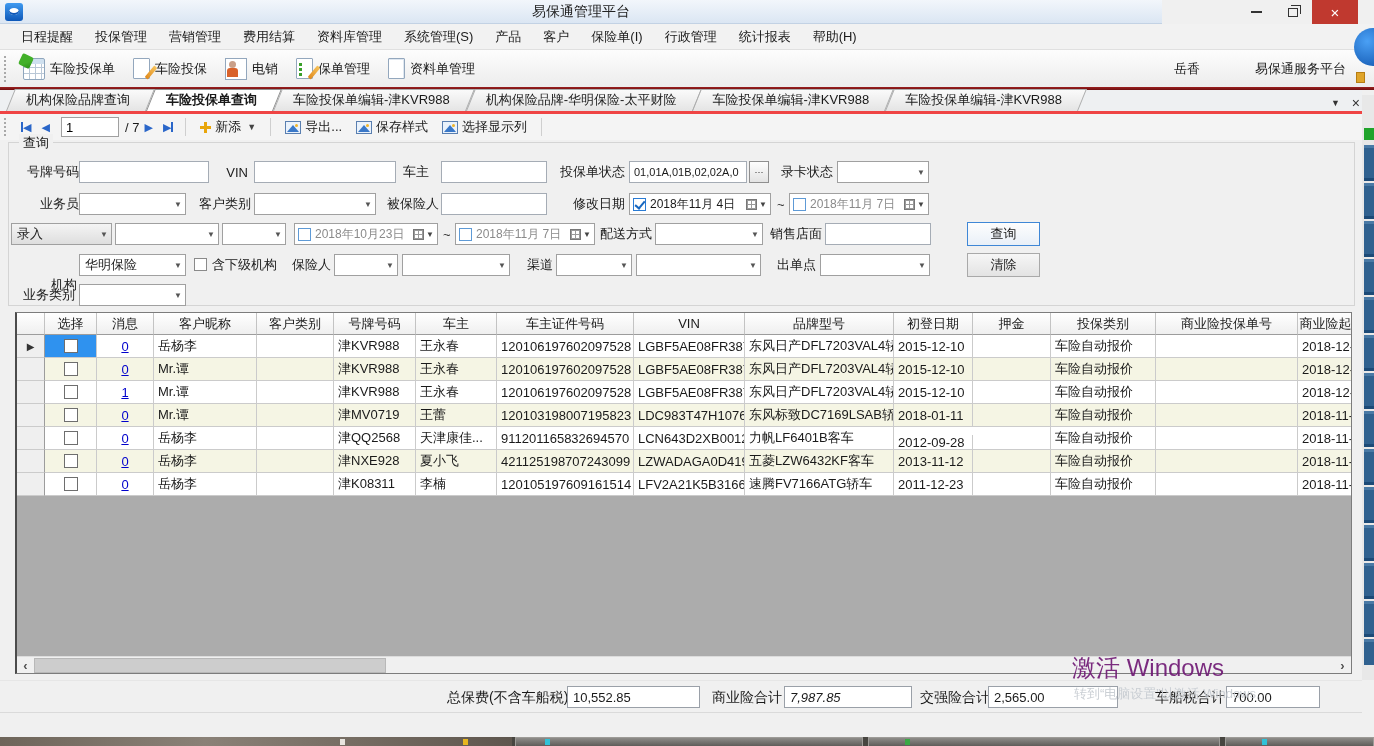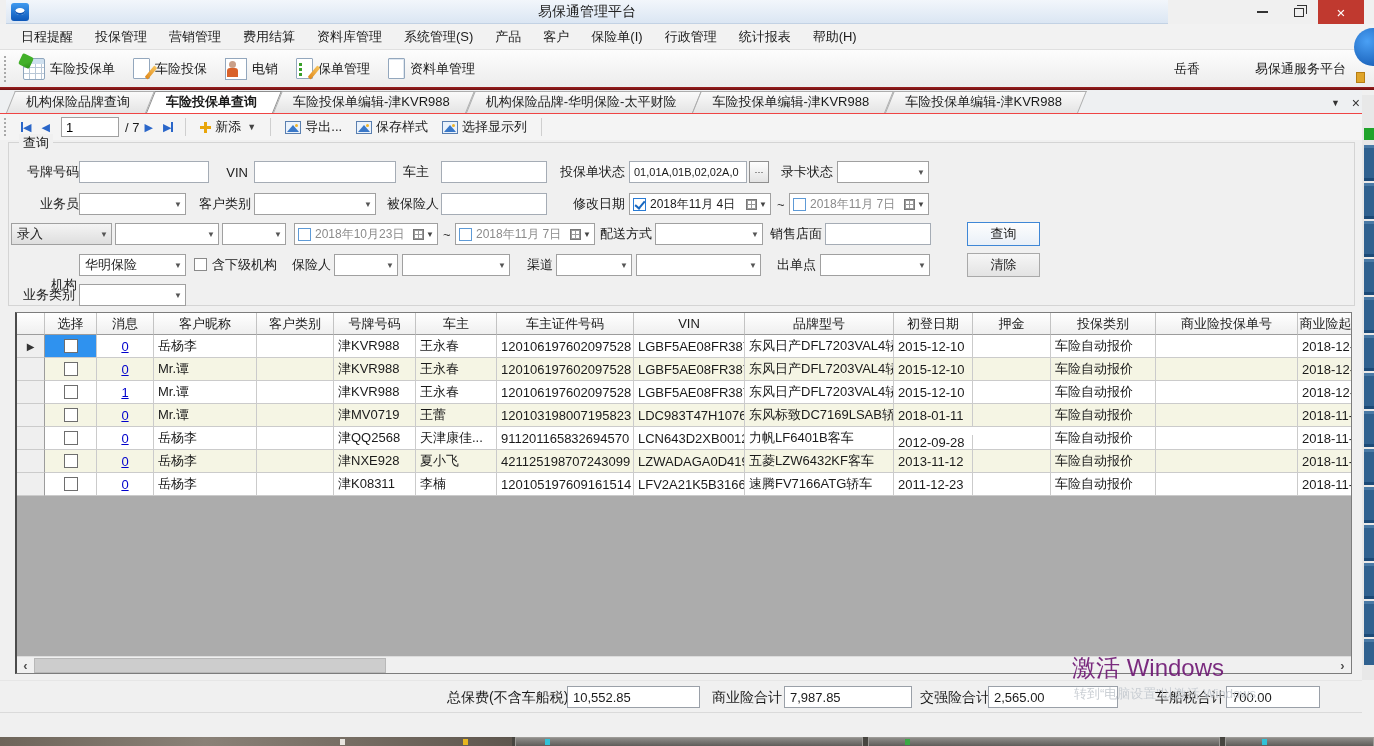--- a/index.html
+++ b/index.html
@@ -3,21 +3,21 @@
 <meta charset="utf-8">
 <style>
   * { margin:0; padding:0; box-sizing:border-box; }
   body { font-family:"Liberation Sans","DejaVu Sans",sans-serif; }
   #screen { position:relative; width:1374px; height:746px; background:#f0f0f0; overflow:hidden;
             font-family:"Liberation Sans","DejaVu Sans",sans-serif; color:#1a1a1a; }
 
   
   #titlebar { position:absolute; left:0; top:0; width:1162px; height:24px;
               background:linear-gradient(#f2f6fb,#dbe6f3); border-bottom:1px solid #c3d2e4;
-              display:flex; align-items:center;margin-left:6px; }
+              display:flex; align-items:center; }
   #app-icon { position:absolute; left:5px; top:3px; width:18px; height:18px; border-radius:3px;
               background:linear-gradient(#3f9af0,#0d57b8); }
   #app-icon::after { content:''; position:absolute; left:4px; top:5px; width:10px; height:7px;
               border-radius:50%; background:#fff; box-shadow:inset 0 -2px 0 #0d57b8; }
   #window-title { flex:1; text-align:center; font-size:14px; color:#222; }
   .winctl { position:absolute; top:0; height:24px; display:flex; align-items:center; justify-content:center; cursor:default; }
   #btn-min { left:1240px; width:32px; } #btn-min span { display:block; width:11px; height:0; border-bottom:2px solid #333; }
   #btn-restore { left:1276px; width:34px; }
   #btn-restore .sq { position:relative; width:10px; height:9px; border:1px solid #333; background:transparent; }
   #btn-restore .sq::before { content:''; position:absolute; left:2px; top:-4px; width:9px; height:8px; border:1px solid #333; border-bottom:none; border-left:none; }
@@ -49,21 +49,21 @@
   .person-icon { background:#fff; border:1px solid #93a7bd; }
   .person-icon::before { content:''; position:absolute; left:3px; top:2px; width:7px; height:7px; border-radius:50%; background:#caa089; }
   .person-icon::after { content:''; position:absolute; left:1px; top:9px; width:11px; height:9px; border-radius:3px 3px 0 0; background:#d9622b;
      box-shadow:13px -5px 0 -5px #7da7d9, 13px -2px 0 -5px #7da7d9, 13px 1px 0 -5px #7da7d9; }
   #tb-right { margin-left:auto; display:flex; align-items:center; gap:55px; padding-right:28px; font-size:13px; }
 
   #redline { position:absolute; left:0; top:87px; width:1374px; height:3px; background:linear-gradient(#9b2020,#6e0f0f); }
 
   
   #tabbar { position:absolute; left:0; top:90px; width:1362px; height:24px; background:#eef0f2;
-            border-bottom:1px solid #ef4444; display:flex; align-items:flex-end; padding-left:6px; }
+            border-bottom:3px solid #ef4444; display:flex; align-items:flex-end; padding-left:6px; }
   .tab { position:relative; height:22px; padding:0 16px 0 20px; display:flex; align-items:center; font-size:13px; white-space:nowrap; }
   .tab::before { content:''; position:absolute; inset:0; background:linear-gradient(#fafafa,#e4e4e4);
             border:1px solid #adadad; border-bottom:none; transform:skewX(-22deg); transform-origin:bottom left; z-index:0; }
   .tab.active { font-weight:bold; z-index:2; }
   .tab.active::before { background:#fff; border-color:#8e8e8e; }
   .tab .tab-label { position:relative; z-index:1; }
   #tab-ctl { position:absolute; right:14px; top:95px; display:flex; gap:12px; align-items:center; z-index:3; }
   #tab-ctl span { font-size:11px; color:#333; }
 
   
@@ -588,21 +588,21 @@
       <div class="sc-arrow" id="sc-left">‹</div>
       <div id="sc-thumb"></div>
       <div class="sc-arrow" id="sc-right">›</div>
     </div>
   </div>
 
   <div id="totals">
     <div class="t-label" style="left:447px;">总保费(不含车船税)</div>
     <div class="t-box" style="left:567px;width:133px;">10,552.85</div>
     <div class="t-label" style="left:712px;">商业险合计</div>
-    <div class="t-box" style="left:784px;width:128px;">7,987.85</div>
+    <div class="t-box" style="left:784px;width:128px;font-style:italic;">7,987.85</div>
     <div class="t-label" style="left:920px;">交强险合计</div>
     <div class="t-box" style="left:988px;width:130px;">2,565.00</div>
     <div class="t-label" style="left:1155px;">车船税合计</div>
     <div class="t-box" style="left:1226px;width:94px;">700.00</div>
   </div>
 
   <div id="wm1">激活 Windows</div>
   <div id="wm2">转到“电脑设置”以激活 Windows。</div>
 
   <div id="rightstrip">

